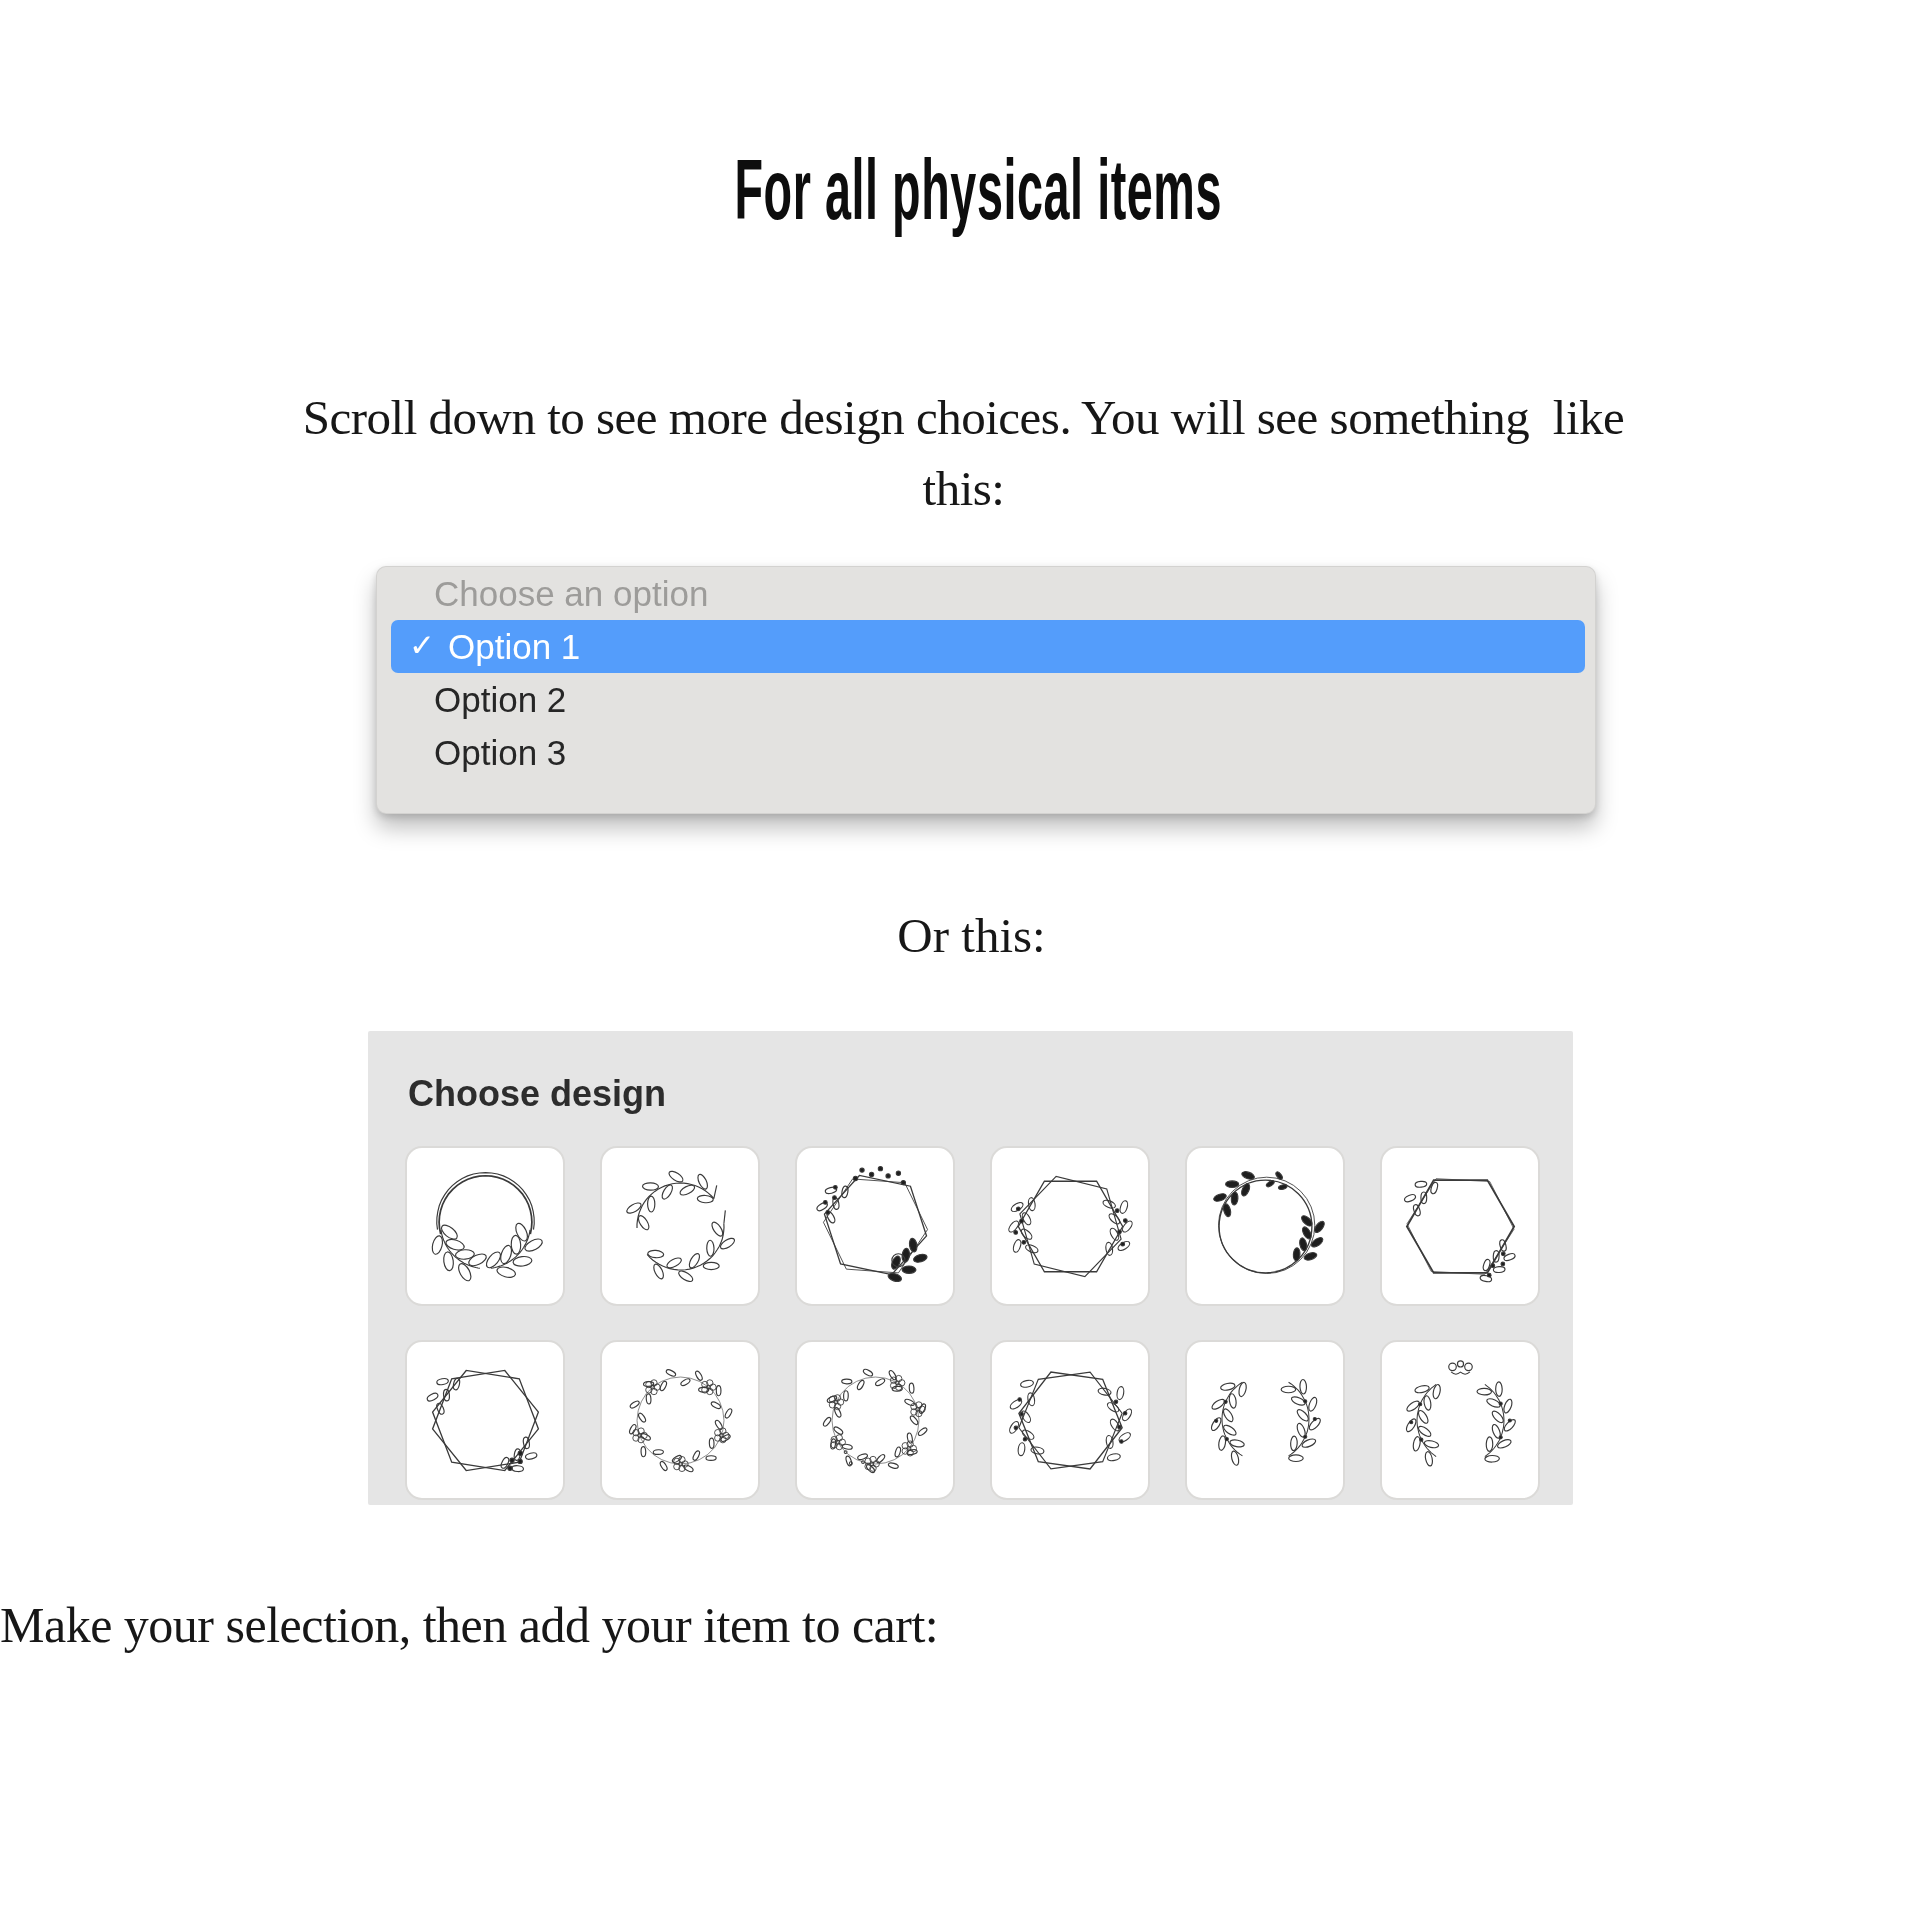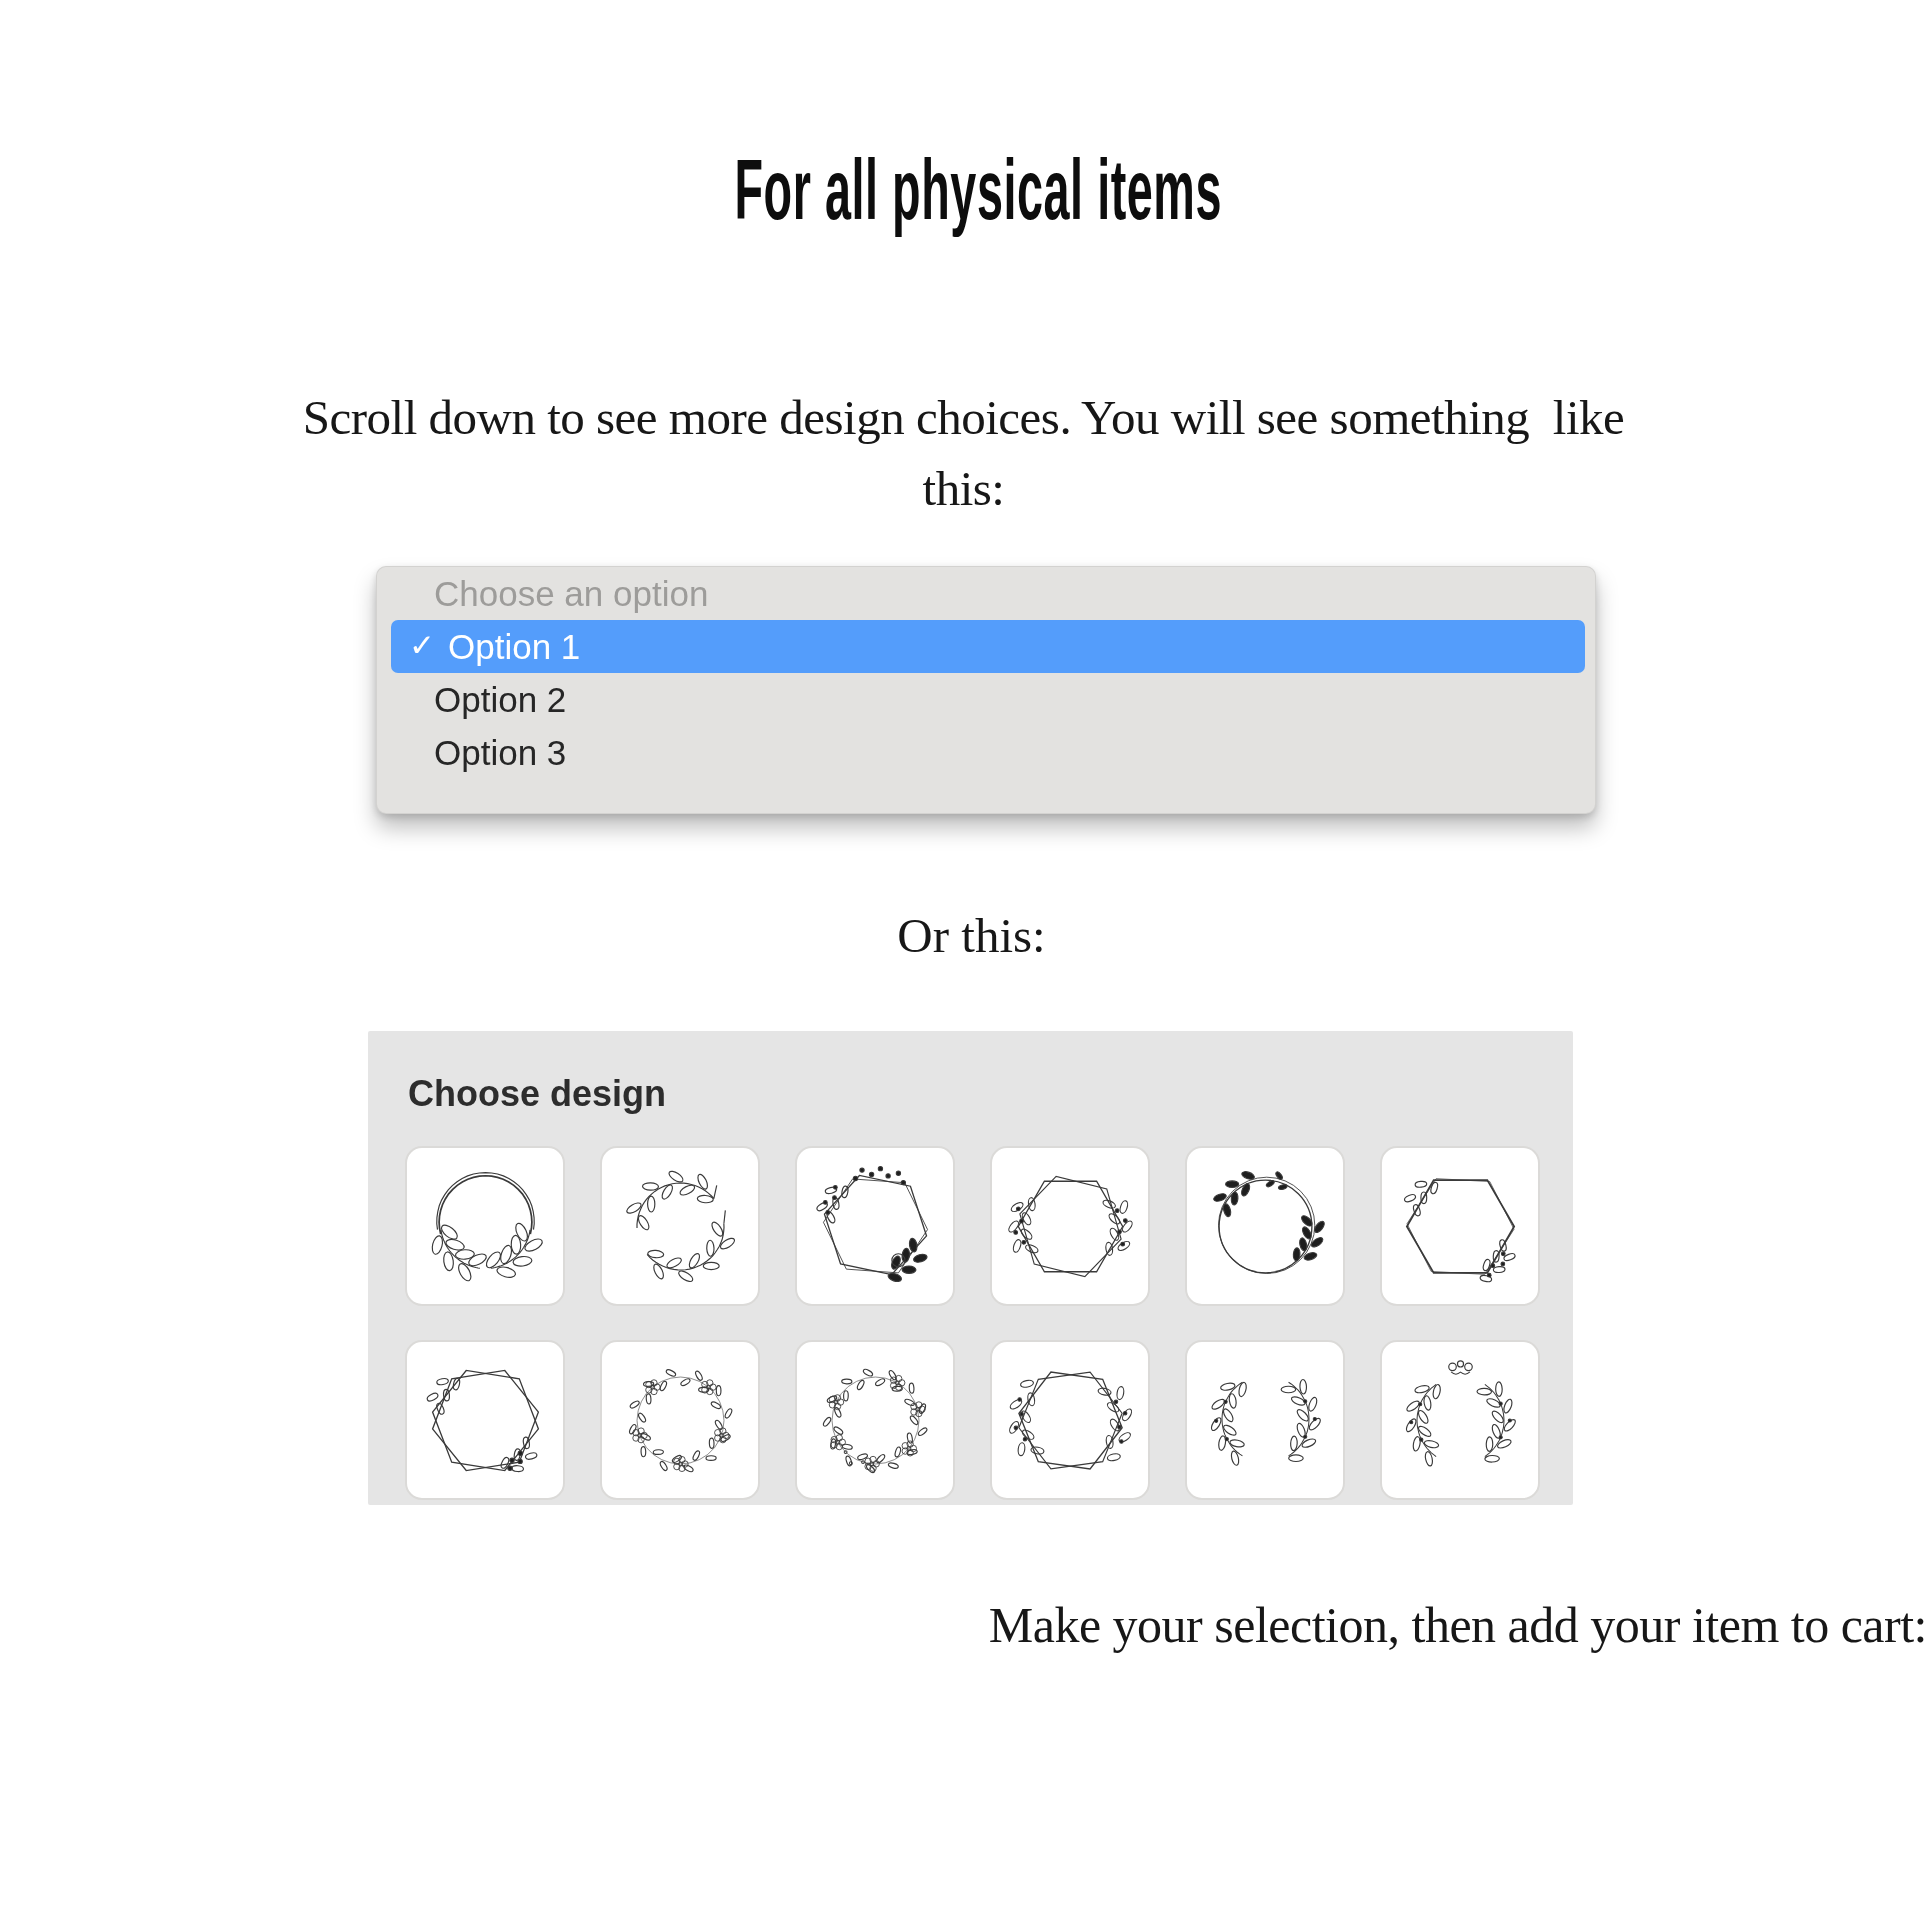--- a/index.html
+++ b/index.html
@@ -9,21 +9,21 @@
   
   .title{position:absolute;top:147px;left:0;width:100%;margin:0;text-align:center;
          font-family:"Liberation Sans",sans-serif;font-weight:700;font-size:85px;line-height:1.0;color:#0d0d0d;padding-left:15px;}
   .title-inner{display:inline-block;transform:scaleX(0.55);transform-origin:50% 50%;letter-spacing:1px;}
 
   
   .serif{font-family:"Liberation Serif","DejaVu Serif",serif;color:#171717;font-weight:400;}
   .intro{position:absolute;top:382px;left:0;width:100%;margin:0;text-align:center;
          font-size:49px;line-height:71px;letter-spacing:-0.5px;}
   .orthis{position:absolute;top:899px;left:0;width:100%;margin:8px;text-align:center;font-size:49px;}
-  .outro{position:absolute;top:1596px;left:0;width:100%;margin:0;text-align:right;font-size:50px;letter-spacing:-0.5px;}
+  .outro{position:absolute;top:1596px;left:0;width:100%;margin:0;text-align:left;font-size:50px;letter-spacing:-0.5px;}
 
   
   .dropdown{position:absolute;left:376px;top:566px;width:1220px;height:248px;box-sizing:border-box;
             background:#e3e2e0;border:1px solid rgba(0,0,0,0.07);border-radius:10px;
             box-shadow:0 14px 22px rgba(0,0,0,0.25),0 3px 7px rgba(0,0,0,0.14);}
   .dd-row{height:53px;display:flex;align-items:center;font-size:35px;}
   .dd-placeholder{color:#9d9c9a;padding-left:57px;}
   .dd-opt{color:#262626;padding-left:57px;text-align:right;}
   .dd-selected{background:#549dfb;color:#ffffff;margin:0 10px 0 14px;border-radius:7px;position:relative;padding-left:57px;}
   .dd-check{position:absolute;left:18px;top:50%;transform:translateY(-54%);font-size:31px;color:#ffffff;}

